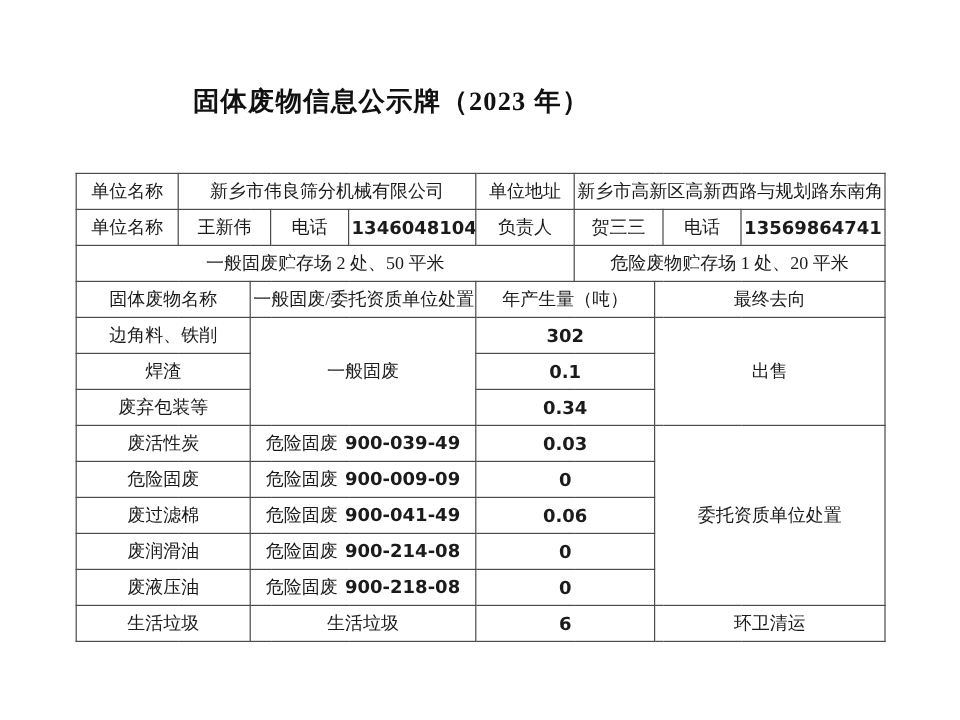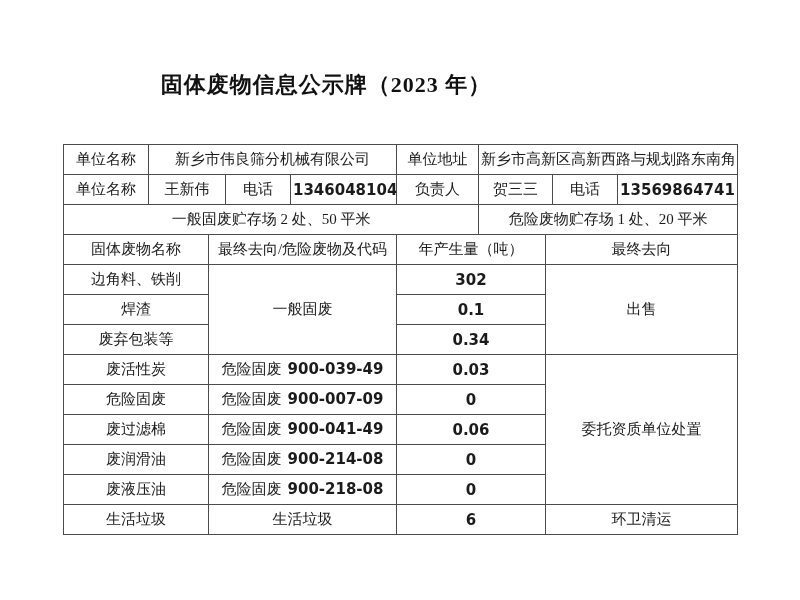--- a/index.html
+++ b/index.html
@@ -88,21 +88,21 @@
       <td class="num">13569864741</td>
     </tr>
 
     <tr>
       <td colspan="6">一般固废贮存场 2 处、50 平米</td>
       <td colspan="4">危险废物贮存场 1 处、20 平米</td>
     </tr>
 
     <tr>
       <td colspan="2">固体废物名称</td>
-      <td colspan="3">最终去向/危险废物及代码</td>
+      <td colspan="3">一般固废/委托资质单位处置</td>
       <td colspan="2">年产生量（吨）</td>
       <td colspan="3">最终去向</td>
     </tr>
 
     <tr>
       <td colspan="2">边角料、铁削</td>
       <td colspan="3" rowspan="3"><span>一般固废</span></td>
       <td colspan="2" class="num">302</td>
       <td colspan="3" rowspan="3" class="blue">出售</td>
     </tr>
@@ -116,21 +116,21 @@
     </tr>
 
     <tr>
       <td colspan="2">废活性炭</td>
       <td colspan="3"><span>危险固废</span><span class="num">900-039-49</span></td>
       <td colspan="2" class="num">0.03</td>
       <td colspan="3" rowspan="5" class="blue">委托资质单位处置</td>
     </tr>
     <tr>
       <td colspan="2">危险固废</td>
-      <td colspan="3"><span>危险固废</span><span class="num">900-007-09</span></td>
+      <td colspan="3"><span>危险固废</span><span class="num">900-009-09</span></td>
       <td colspan="2" class="num">0</td>
     </tr>
     <tr>
       <td colspan="2">废过滤棉</td>
       <td colspan="3"><span>危险固废</span><span class="num">900-041-49</span></td>
       <td colspan="2" class="num">0.06</td>
     </tr>
     <tr>
       <td colspan="2">废润滑油</td>
       <td colspan="3"><span>危险固废</span><span class="num">900-214-08</span></td>

